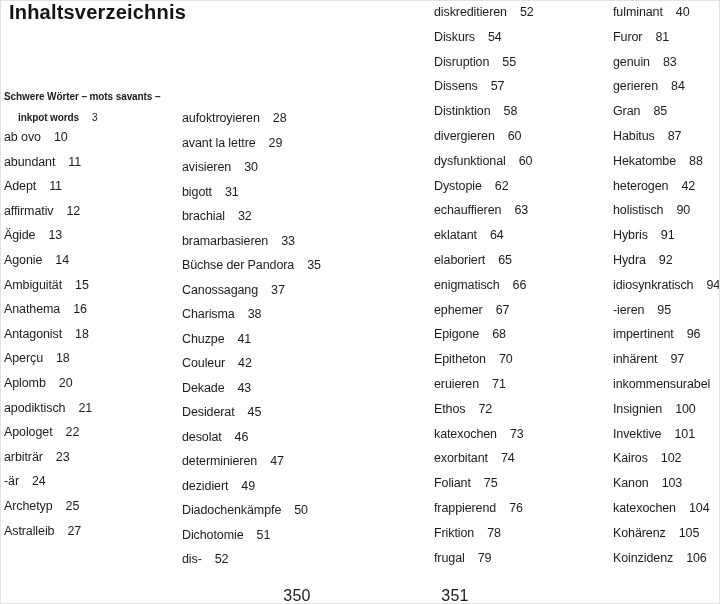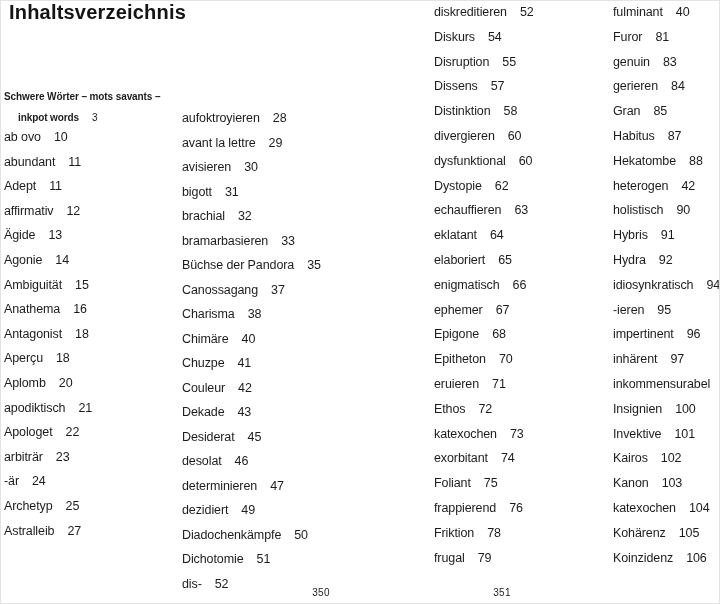--- a/index.html
+++ b/index.html
@@ -49,27 +49,26 @@
   .col1 .entry { height: 24.6px; }
   .col2 .entry { height: 24.5px; }
   .col3 .entry { height: 24.8px; }
   .col4 .entry { height: 24.8px; }
 
   .num { margin-left: 13px; }
 
   .folio {
     position: absolute;
     top: 586px;
-    font-size: 10px;
+    font-size: 16px;
     transform: translateX(-50%);
     letter-spacing: 0.3px;
-    margin-left: 24px;
   }
   .folio-left  { left: 296px; }
-  .folio-right { left: 477px; }
+  .folio-right { left: 454px; }
 </style>
 </head>
 <body>
 
 <div class="page">
 
   <h1 class="title">Inhaltsverzeichnis</h1>
 
   <div class="col col1">
     <div class="heading">
@@ -103,21 +102,20 @@
     <div class="entries">
         <div class="entry"><span class="term">aufoktroyieren</span><span class="num">28</span></div>
         <div class="entry"><span class="term">avant la lettre</span><span class="num">29</span></div>
         <div class="entry"><span class="term">avisieren</span><span class="num">30</span></div>
         <div class="entry"><span class="term">bigott</span><span class="num">31</span></div>
         <div class="entry"><span class="term">brachial</span><span class="num">32</span></div>
         <div class="entry"><span class="term">bramarbasieren</span><span class="num">33</span></div>
         <div class="entry"><span class="term">Büchse der Pandora</span><span class="num">35</span></div>
         <div class="entry"><span class="term">Canossagang</span><span class="num">37</span></div>
         <div class="entry"><span class="term">Charisma</span><span class="num">38</span></div>
-        <div class="entry"><span class="term">Chimäre</span><span class="num">40</span></div>
         <div class="entry"><span class="term">Chuzpe</span><span class="num">41</span></div>
         <div class="entry"><span class="term">Couleur</span><span class="num">42</span></div>
         <div class="entry"><span class="term">Dekade</span><span class="num">43</span></div>
         <div class="entry"><span class="term">Desiderat</span><span class="num">45</span></div>
         <div class="entry"><span class="term">desolat</span><span class="num">46</span></div>
         <div class="entry"><span class="term">determinieren</span><span class="num">47</span></div>
         <div class="entry"><span class="term">dezidiert</span><span class="num">49</span></div>
         <div class="entry"><span class="term">Diadochenkämpfe</span><span class="num">50</span></div>
         <div class="entry"><span class="term">Dichotomie</span><span class="num">51</span></div>
         <div class="entry"><span class="term">dis-</span><span class="num">52</span></div>

